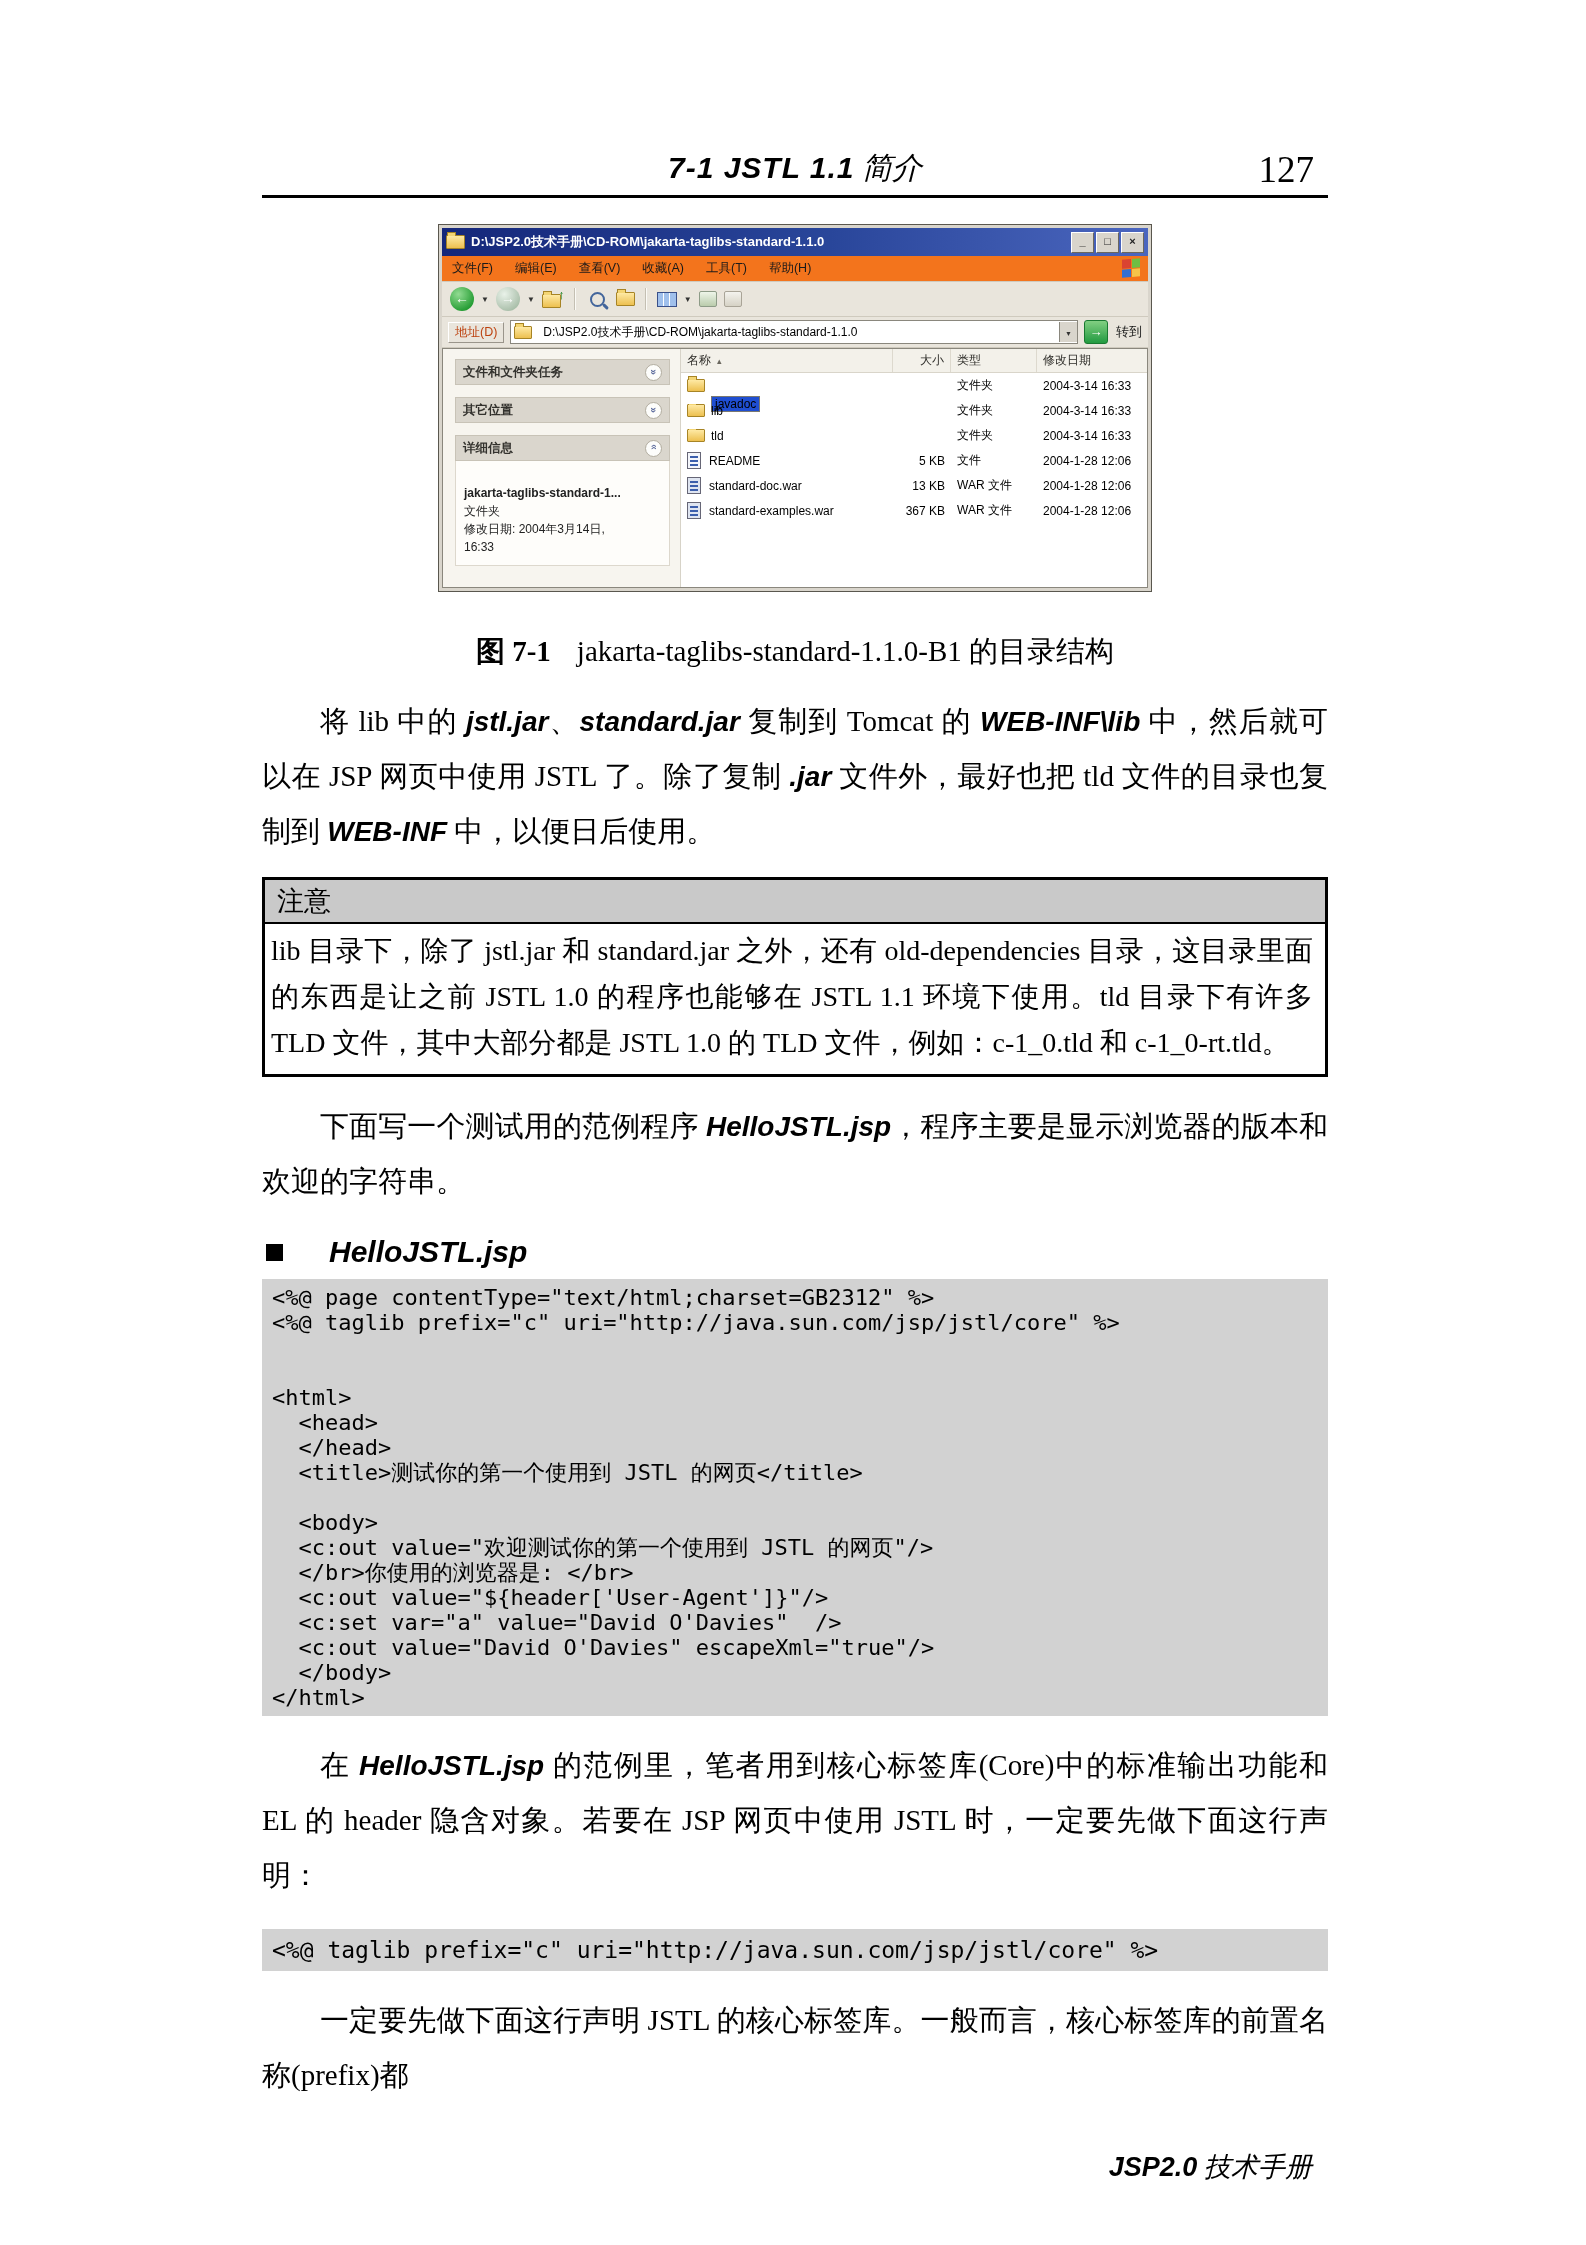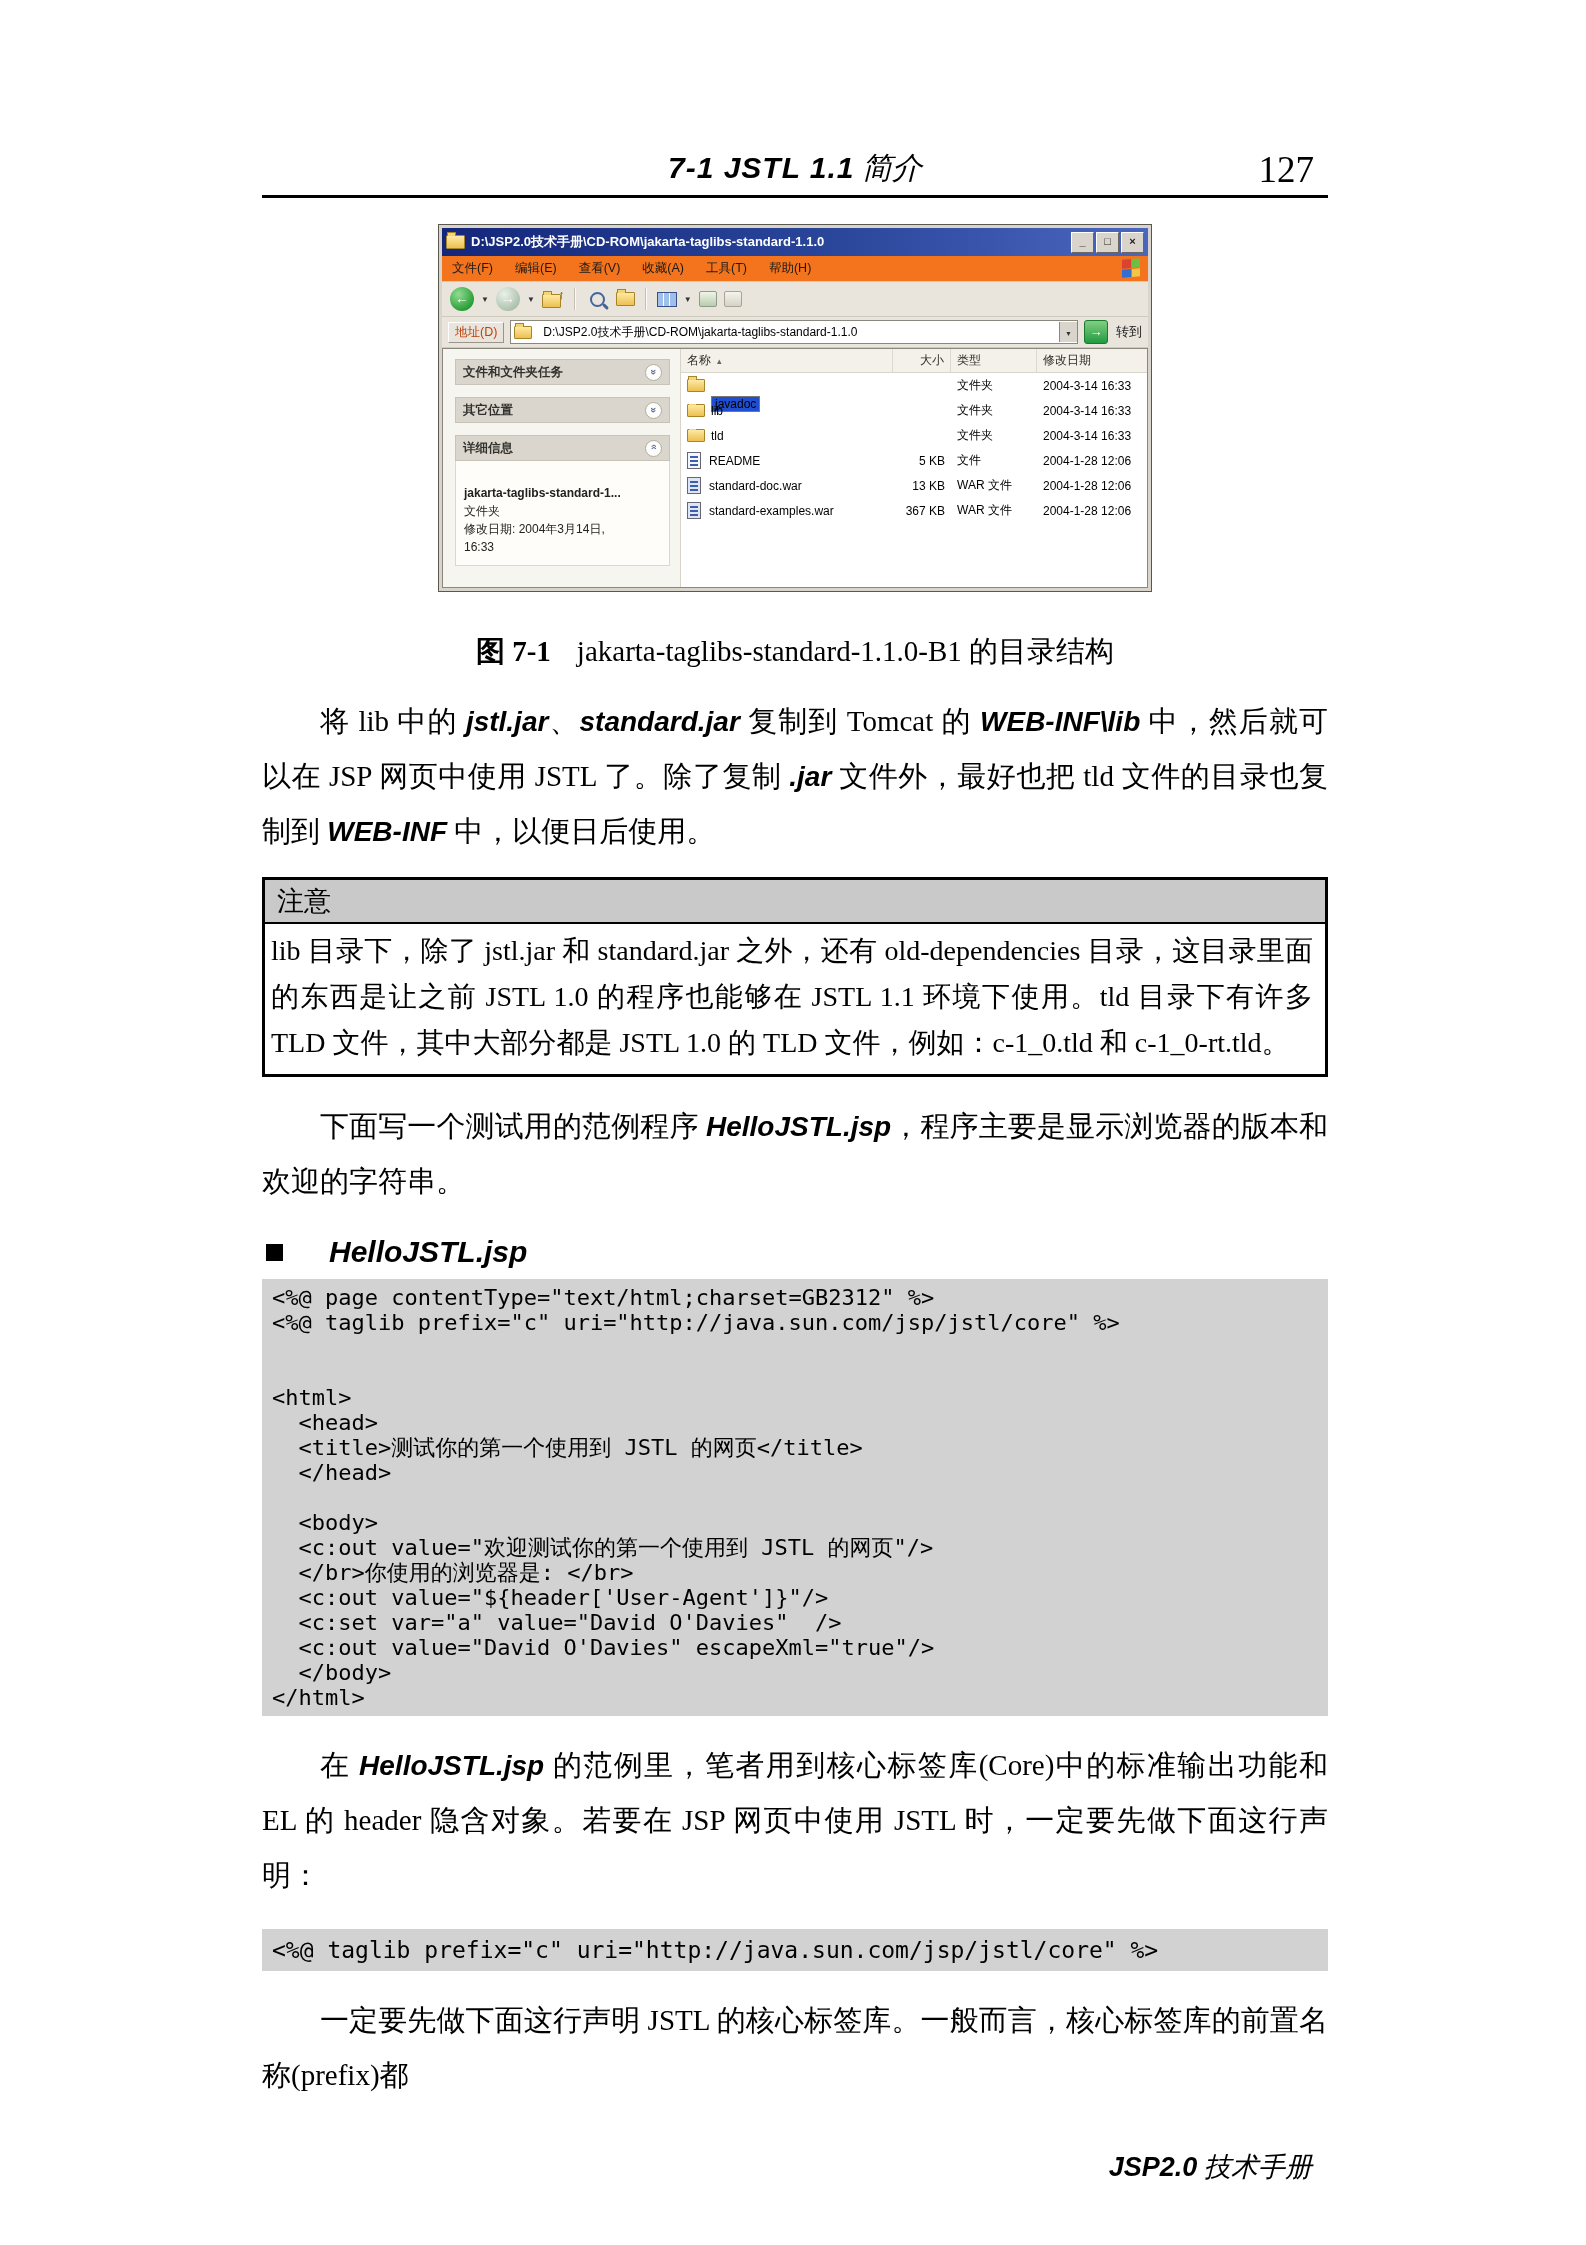--- a/index.html
+++ b/index.html
@@ -306,22 +306,22 @@
       <span class="listing-title">HelloJSTL.jsp</span>
     </div>
 
     <div class="codeblock">
       <div class="codeline">&lt;%@ page contentType="text/html;charset=GB2312" %&gt;</div>
       <div class="codeline">&lt;%@ taglib prefix="c" uri="http://java.sun.com/jsp/jstl/core" %&gt;</div>
       <div class="codeline"></div>
       <div class="codeline"></div>
       <div class="codeline">&lt;html&gt;</div>
       <div class="codeline">  &lt;head&gt;</div>
+      <div class="codeline">  &lt;/head&gt;</div>
       <div class="codeline">  &lt;title&gt;测试你的第一个使用到 JSTL 的网页&lt;/title&gt;</div>
-      <div class="codeline">  &lt;/head&gt;</div>
       <div class="codeline"></div>
       <div class="codeline">  &lt;body&gt;</div>
       <div class="codeline">  &lt;c:out value="欢迎测试你的第一个使用到 JSTL 的网页"/&gt;</div>
       <div class="codeline">  &lt;/br&gt;你使用的浏览器是: &lt;/br&gt;</div>
       <div class="codeline">  &lt;c:out value="${header['User-Agent']}"/&gt;</div>
       <div class="codeline">  &lt;c:set var="a" value="David O'Davies"  /&gt;</div>
       <div class="codeline">  &lt;c:out value="David O'Davies" escapeXml="true"/&gt;</div>
       <div class="codeline">  &lt;/body&gt;</div>
       <div class="codeline">&lt;/html&gt;</div>
     </div>

